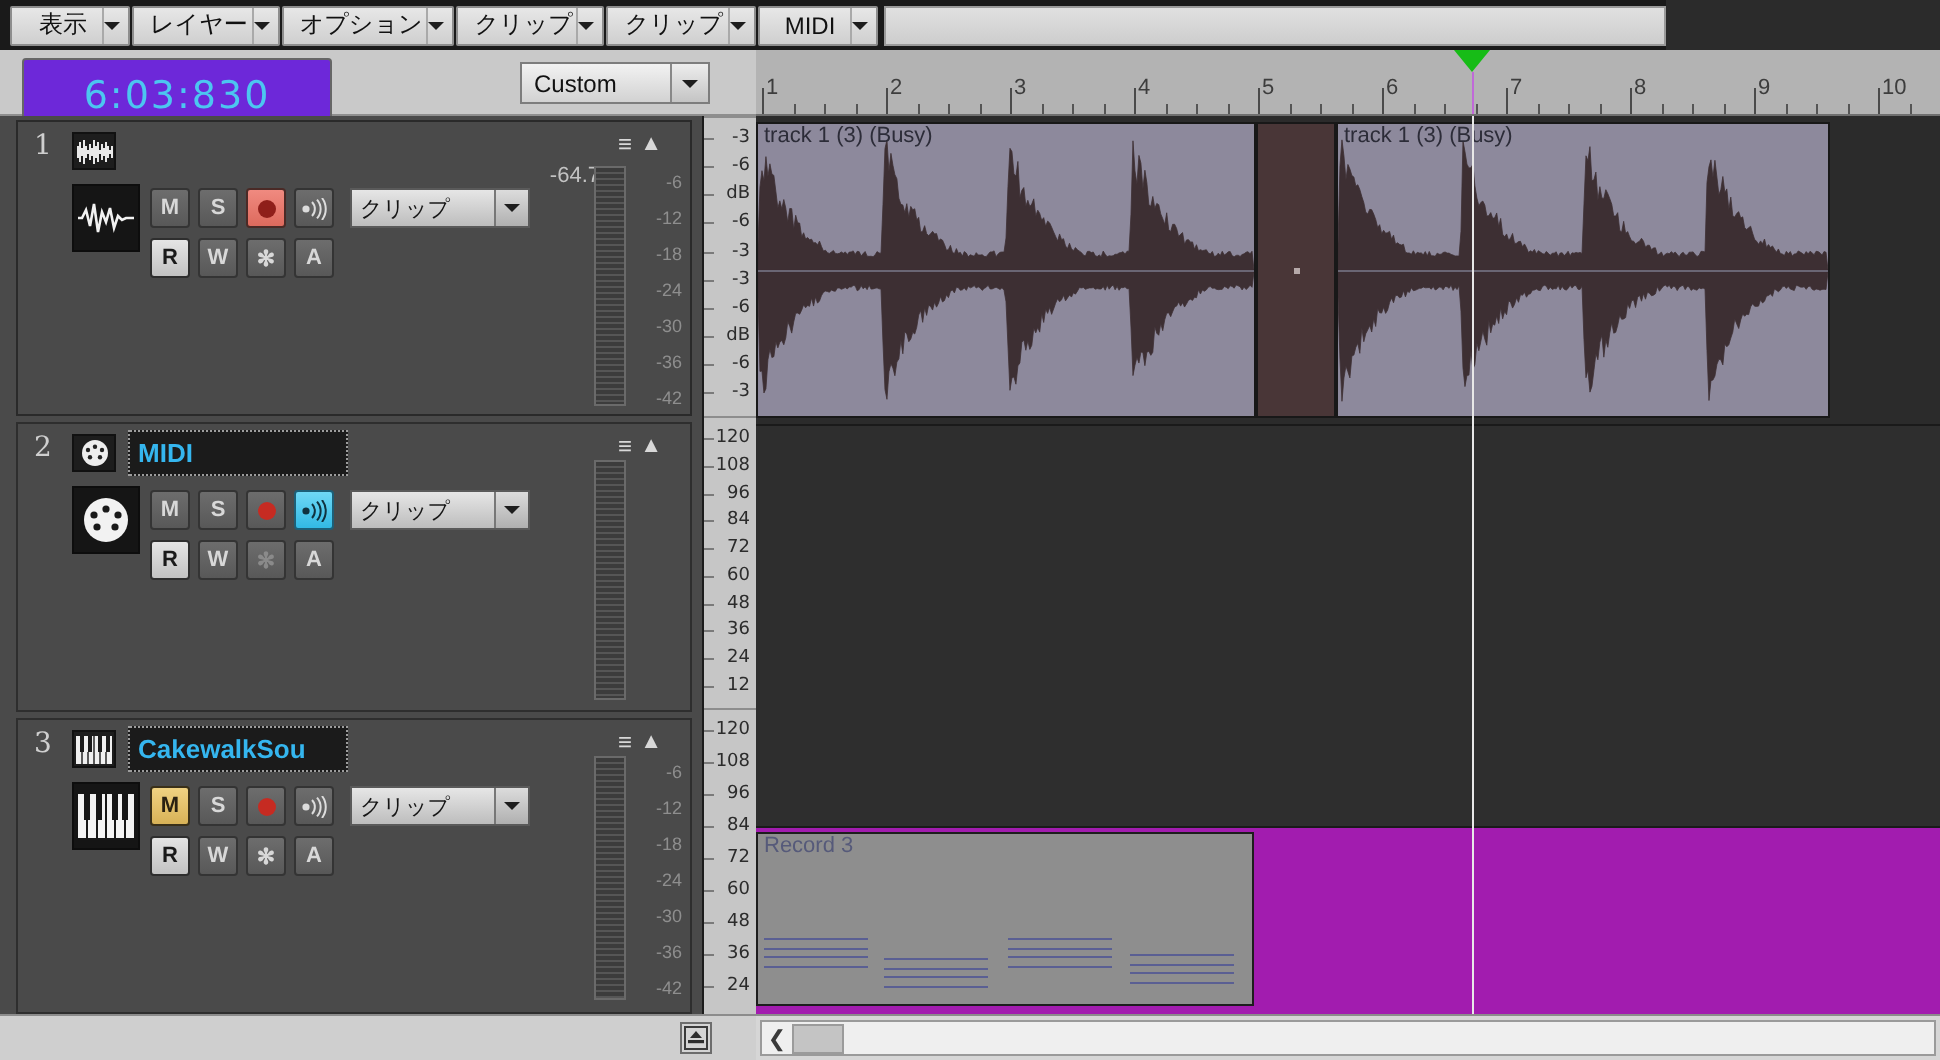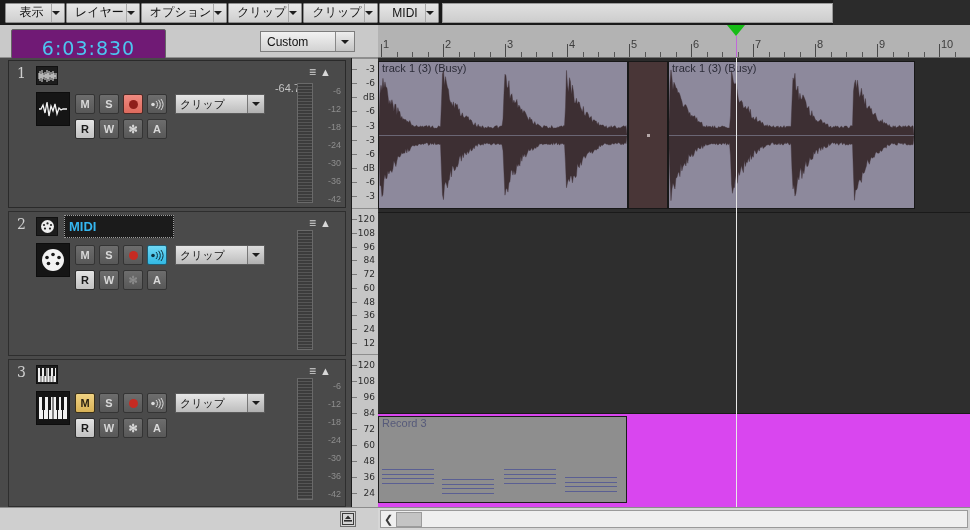--- a/index.html
+++ b/index.html
@@ -38,21 +38,21 @@
     background:linear-gradient(#e0e0e0,#cdcdcd); border:1px solid #9a9a9a;
   }
 
   
   .toolbar{
     position:absolute; left:0; top:25px; width:378px; height:33px;
     background:#c9c9c9; border-bottom:1px solid #8e8e8e;
   }
   .timecode{
     position:absolute; left:11px; top:4px; width:155px; height:38px;
-    background:#701a75; border:1px solid #666; border-radius:2px;
+    background:#6d28d9; border:1px solid #666; border-radius:2px;
     color:#4cc6f0; font-size:19px; letter-spacing:1px;
     display:flex; align-items:center; justify-content:center;
     font-family:"DejaVu Sans", sans-serif;
   }
   .combo{
     position:absolute; left:260px; top:6px; width:95px; height:21px;
     background:linear-gradient(#f2f2f2,#d2d2d2);
     border:1px solid #7d7d7d; display:flex; align-items:center;
     color:#111; font-size:12px;
   }
@@ -176,21 +176,21 @@
   .vr-dark{ position:absolute; left:0; width:4px; background:#3a3a3a; }
 
   
   .clips{
     position:absolute; left:378px; top:58px; width:592px; height:449px;
     background:#2b2b2b; overflow:hidden;
   }
   .lane{ position:absolute; left:0; width:592px; }
   .lane.audio{ top:0; height:155px; background:#2b2b2b;}
   .lane.midi { top:155px; height:201px; background:#2e2e2e;}
-  .lane.inst { top:356px; height:93px; background:#d946ef;}
+  .lane.inst { top:356px; height:93px; background:#a21caf;}
   .lane-sep{ position:absolute; left:0; width:592px; height:1px; background:#1a1a1a;}
 
   .clip{ position:absolute; top:3px; border:1px solid #181818; overflow:hidden;}
   .clip.audio{ background:#8d899c; height:148px; }
   .clip-name{
     position:absolute; left:3px; top:0px; font-size:11px; color:#2c2c38;
     white-space:nowrap; z-index:3;
   }
   .wave-half{ position:absolute; left:0; width:100%; height:50%; overflow:hidden;}
   .wave-half.bot{ top:50%; border-top:1px solid #6a6674;}
@@ -457,20 +457,21 @@
               <rect x="2" y="0" width="2" height="8"></rect>
               <rect x="6" y="0" width="2" height="8"></rect>
           <rect x="11" y="0" width="2" height="8"></rect>
               <rect x="15" y="0" width="2" height="8"></rect>
             </g>
           <g stroke="#1b1b1b" stroke-width="0.7">
               <path d="M3 8 L3 14 M6 8 L6 14 M9 0 L9 14 M12 8 L12 14 M15 8 L15 14"></path>
             </g>
           </svg>
       </div>
+      <div class="t-name">CakewalkSou</div>
       <div class="t-hamb">≡</div>
       <div class="t-exp">▲</div>
       <div class="big-icon">
         <svg width="28" height="22" viewBox="0 0 28 22">
             <rect x="0" y="0" width="28" height="22" fill="#f2f2f2"></rect>
           <g fill="#151515">
               <rect x="3" y="0" width="3" height="13"></rect>
               <rect x="9" y="0" width="3" height="13"></rect>
           <rect x="17" y="0" width="3" height="13"></rect>
               <rect x="22" y="0" width="3" height="13"></rect>

